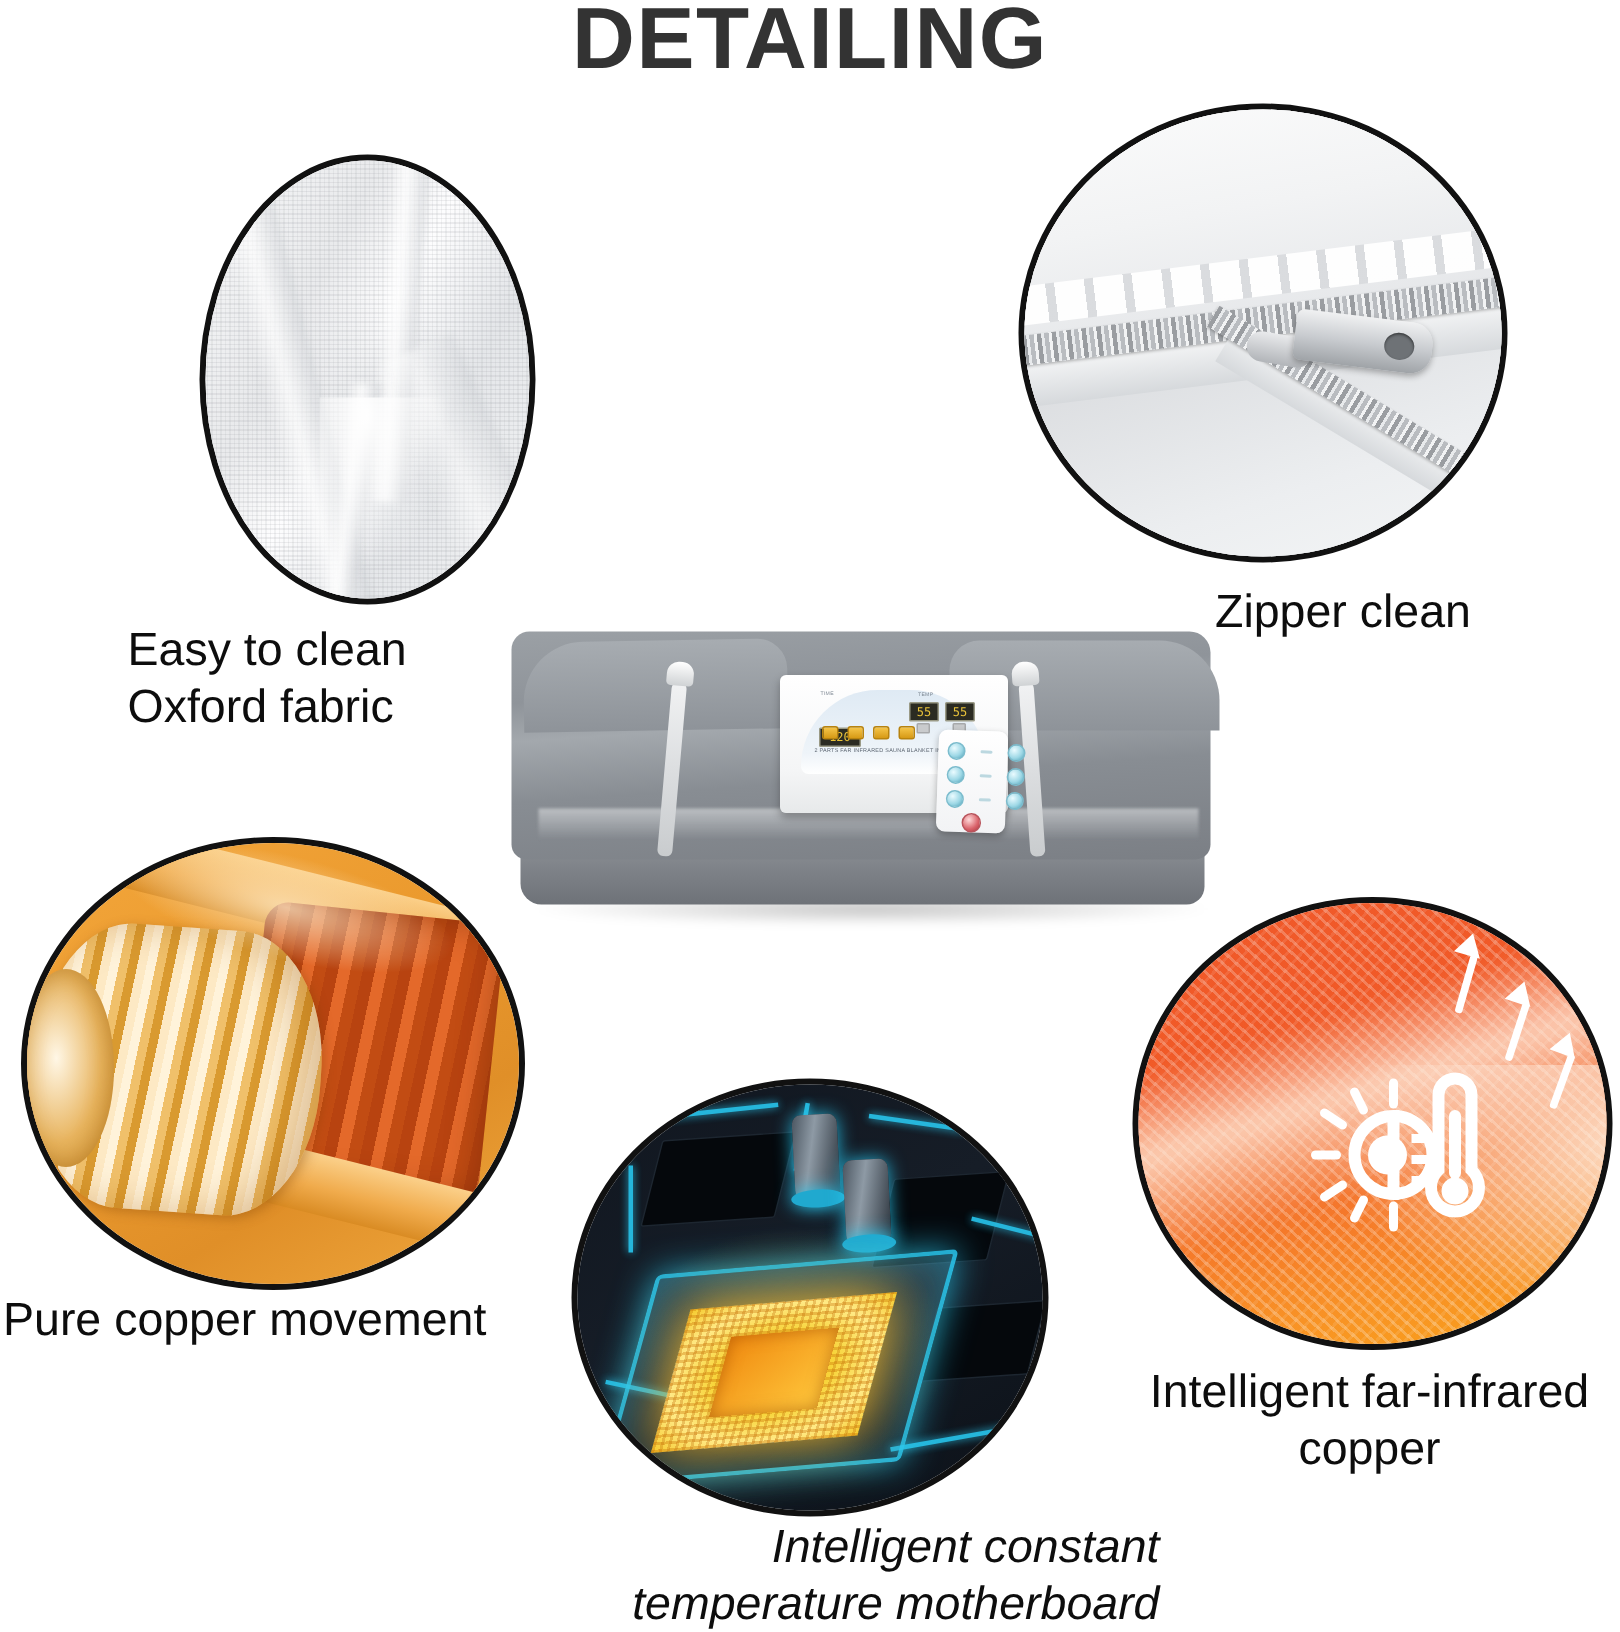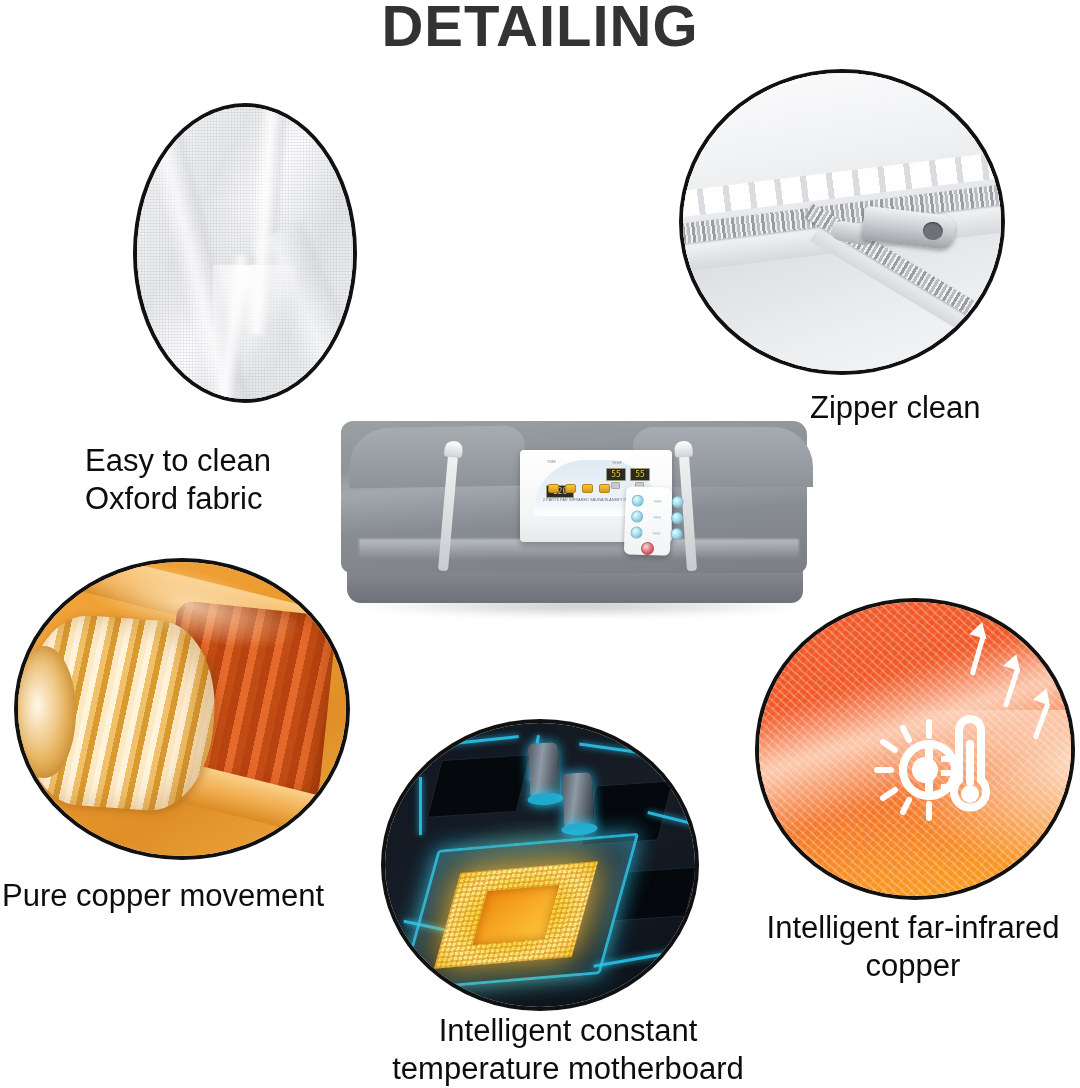--- a/index.html
+++ b/index.html
@@ -368,24 +368,24 @@
   #remote .rr1 { top: 8px; }
   #remote .rr2 { top: 24px; }
   #remote .rr3 { top: 40px; }
   #remote .power {
     position: absolute; left: 17px; top: 55px; width: 11px; height: 11px; border-radius: 50%;
     background: radial-gradient(circle at 35% 32%, #ffd9d9 0%, #d9626a 60%, #a8363e 100%);
     border: 1px solid #b9545c;
   }
 
   
-  #lbl-fabric { left: 85px;  top: 414px; margin-top: 28px; }
+  #lbl-fabric { left: 85px;  top: 414px; }
   #lbl-zipper { left: 810px; top: 389px; }
-  #lbl-copper { left: 2px;   top: 861px; margin-top: 16px; }
-  #lbl-board  { left: 363px; top: 1012px; text-align: center; width: 410px; }
+  #lbl-copper { left: 2px;   top: 861px; }
+  #lbl-board  { left: 363px; top: 1012px; text-align: right; width: 410px; font-style: italic; }
   #lbl-heat   { left: 748px; top: 909px;  text-align: center; width: 330px; }
 </style>
 </head>
 <body>
 
 <div id="title">DETAILING</div>
 
 <div class="callout" id="c-fabric">
   <div class="fill">
     <div class="weave"></div>

